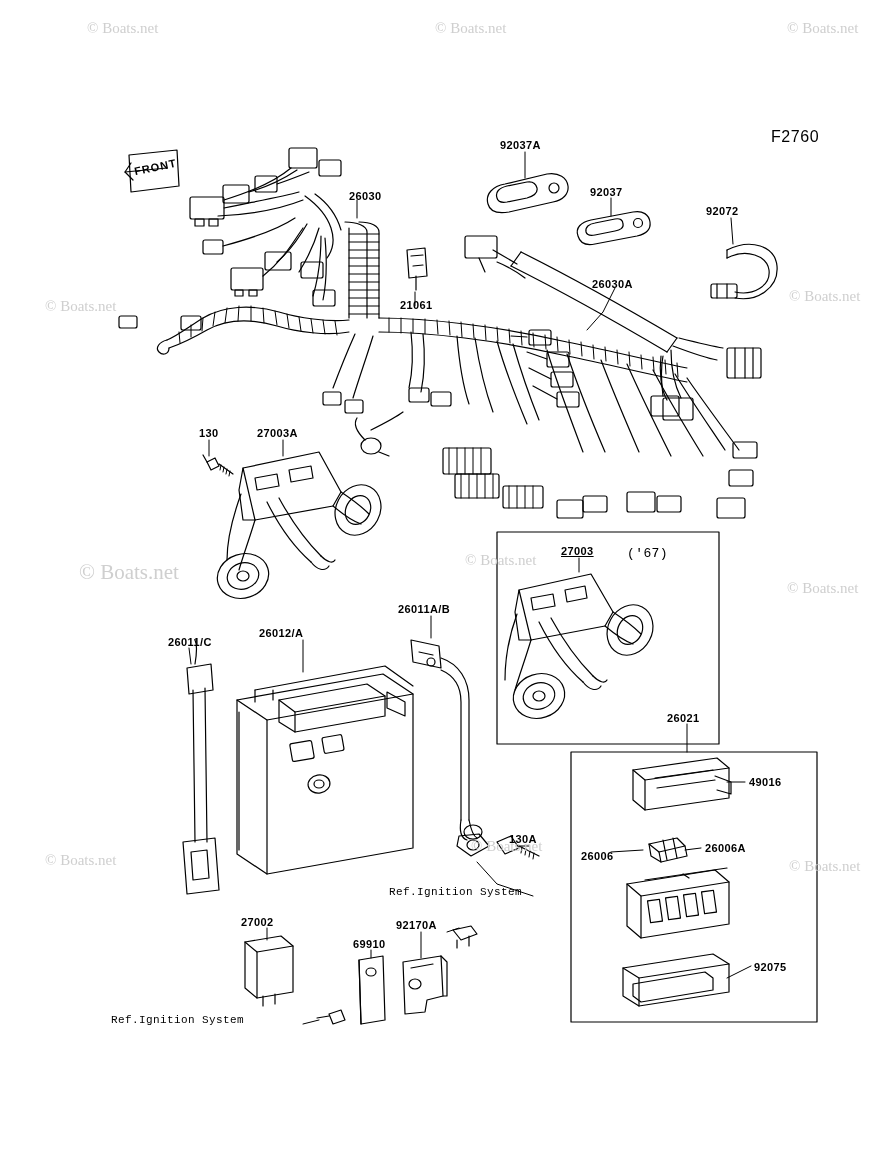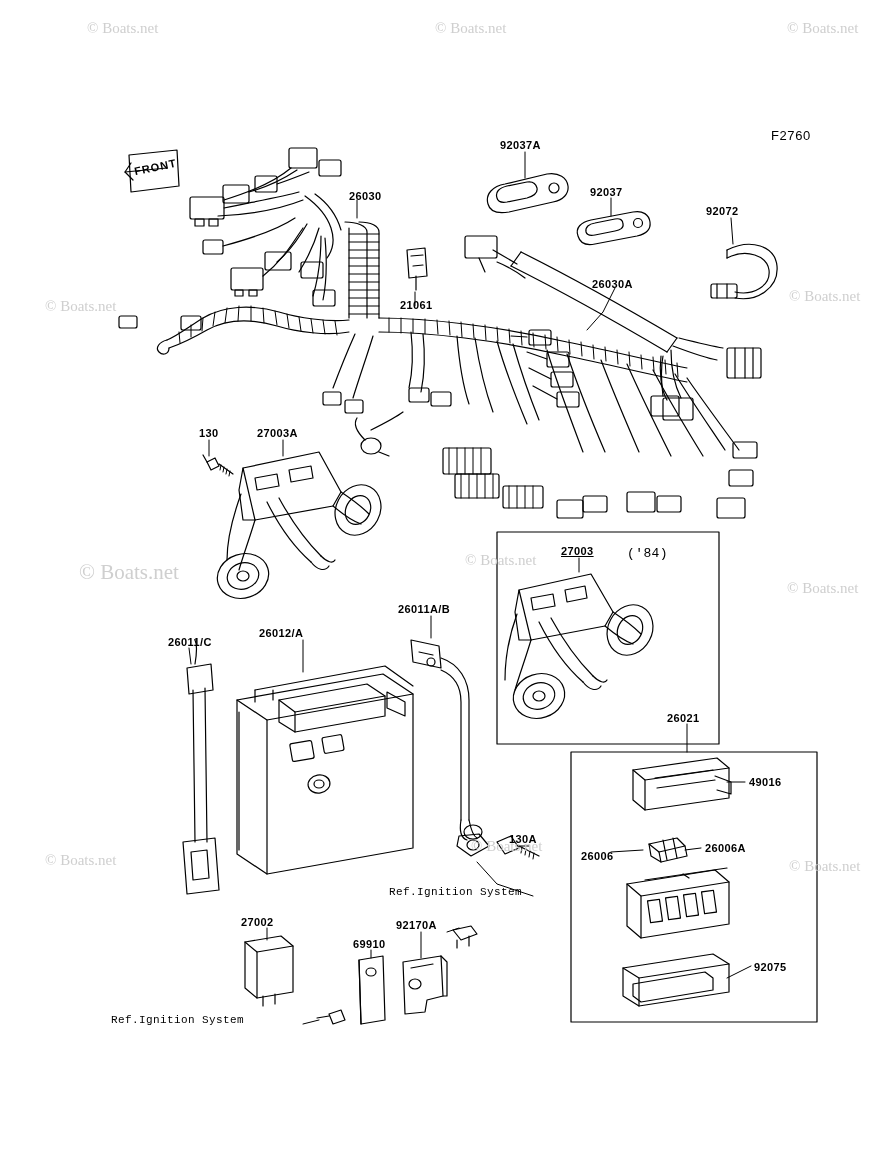--- a/index.html
+++ b/index.html
@@ -47,21 +47,21 @@
     white-space: nowrap;
     color: #000;
   }
   .lbl.ref {
     font-family: "Liberation Mono", monospace;
     font-size: 11px;
     font-weight: normal;
   }
   .lbl.code {
     font-family: "Liberation Sans", sans-serif;
-    font-size: 13px;
+    font-size: 16px;
     font-weight: normal;
     letter-spacing: 0.6px;
   }
   .lbl.year {
     font-family: "Liberation Mono", monospace;
     font-size: 13px;
     font-weight: normal;
   }
   .frontbox {
     position: absolute;
@@ -532,18 +532,18 @@
   <div class="lbl" style="left:640px; top:712px;">26021</div>
   <div class="lbl" style="left:722px; top:776px;">49016</div>
   <div class="lbl" style="left:482px; top:833px;">130A</div>
   <div class="lbl" style="left:554px; top:850px;">26006</div>
   <div class="lbl" style="left:678px; top:842px;">26006A</div>
   <div class="lbl" style="left:727px; top:961px;">92075</div>
   <div class="lbl" style="left:214px; top:916px;">27002</div>
   <div class="lbl" style="left:326px; top:938px;">69910</div>
   <div class="lbl" style="left:369px; top:919px;">92170A</div>
 
-  <div class="lbl year" style="left:600px; top:546px;">('84)</div>
+  <div class="lbl year" style="left:600px; top:546px;">('67)</div>
 
   <div class="lbl ref" style="left:362px; top:886px;">Ref.Ignition System</div>
   <div class="lbl ref" style="left:84px; top:1014px;">Ref.Ignition System</div>
 
 </div>
 
 </body></html>

